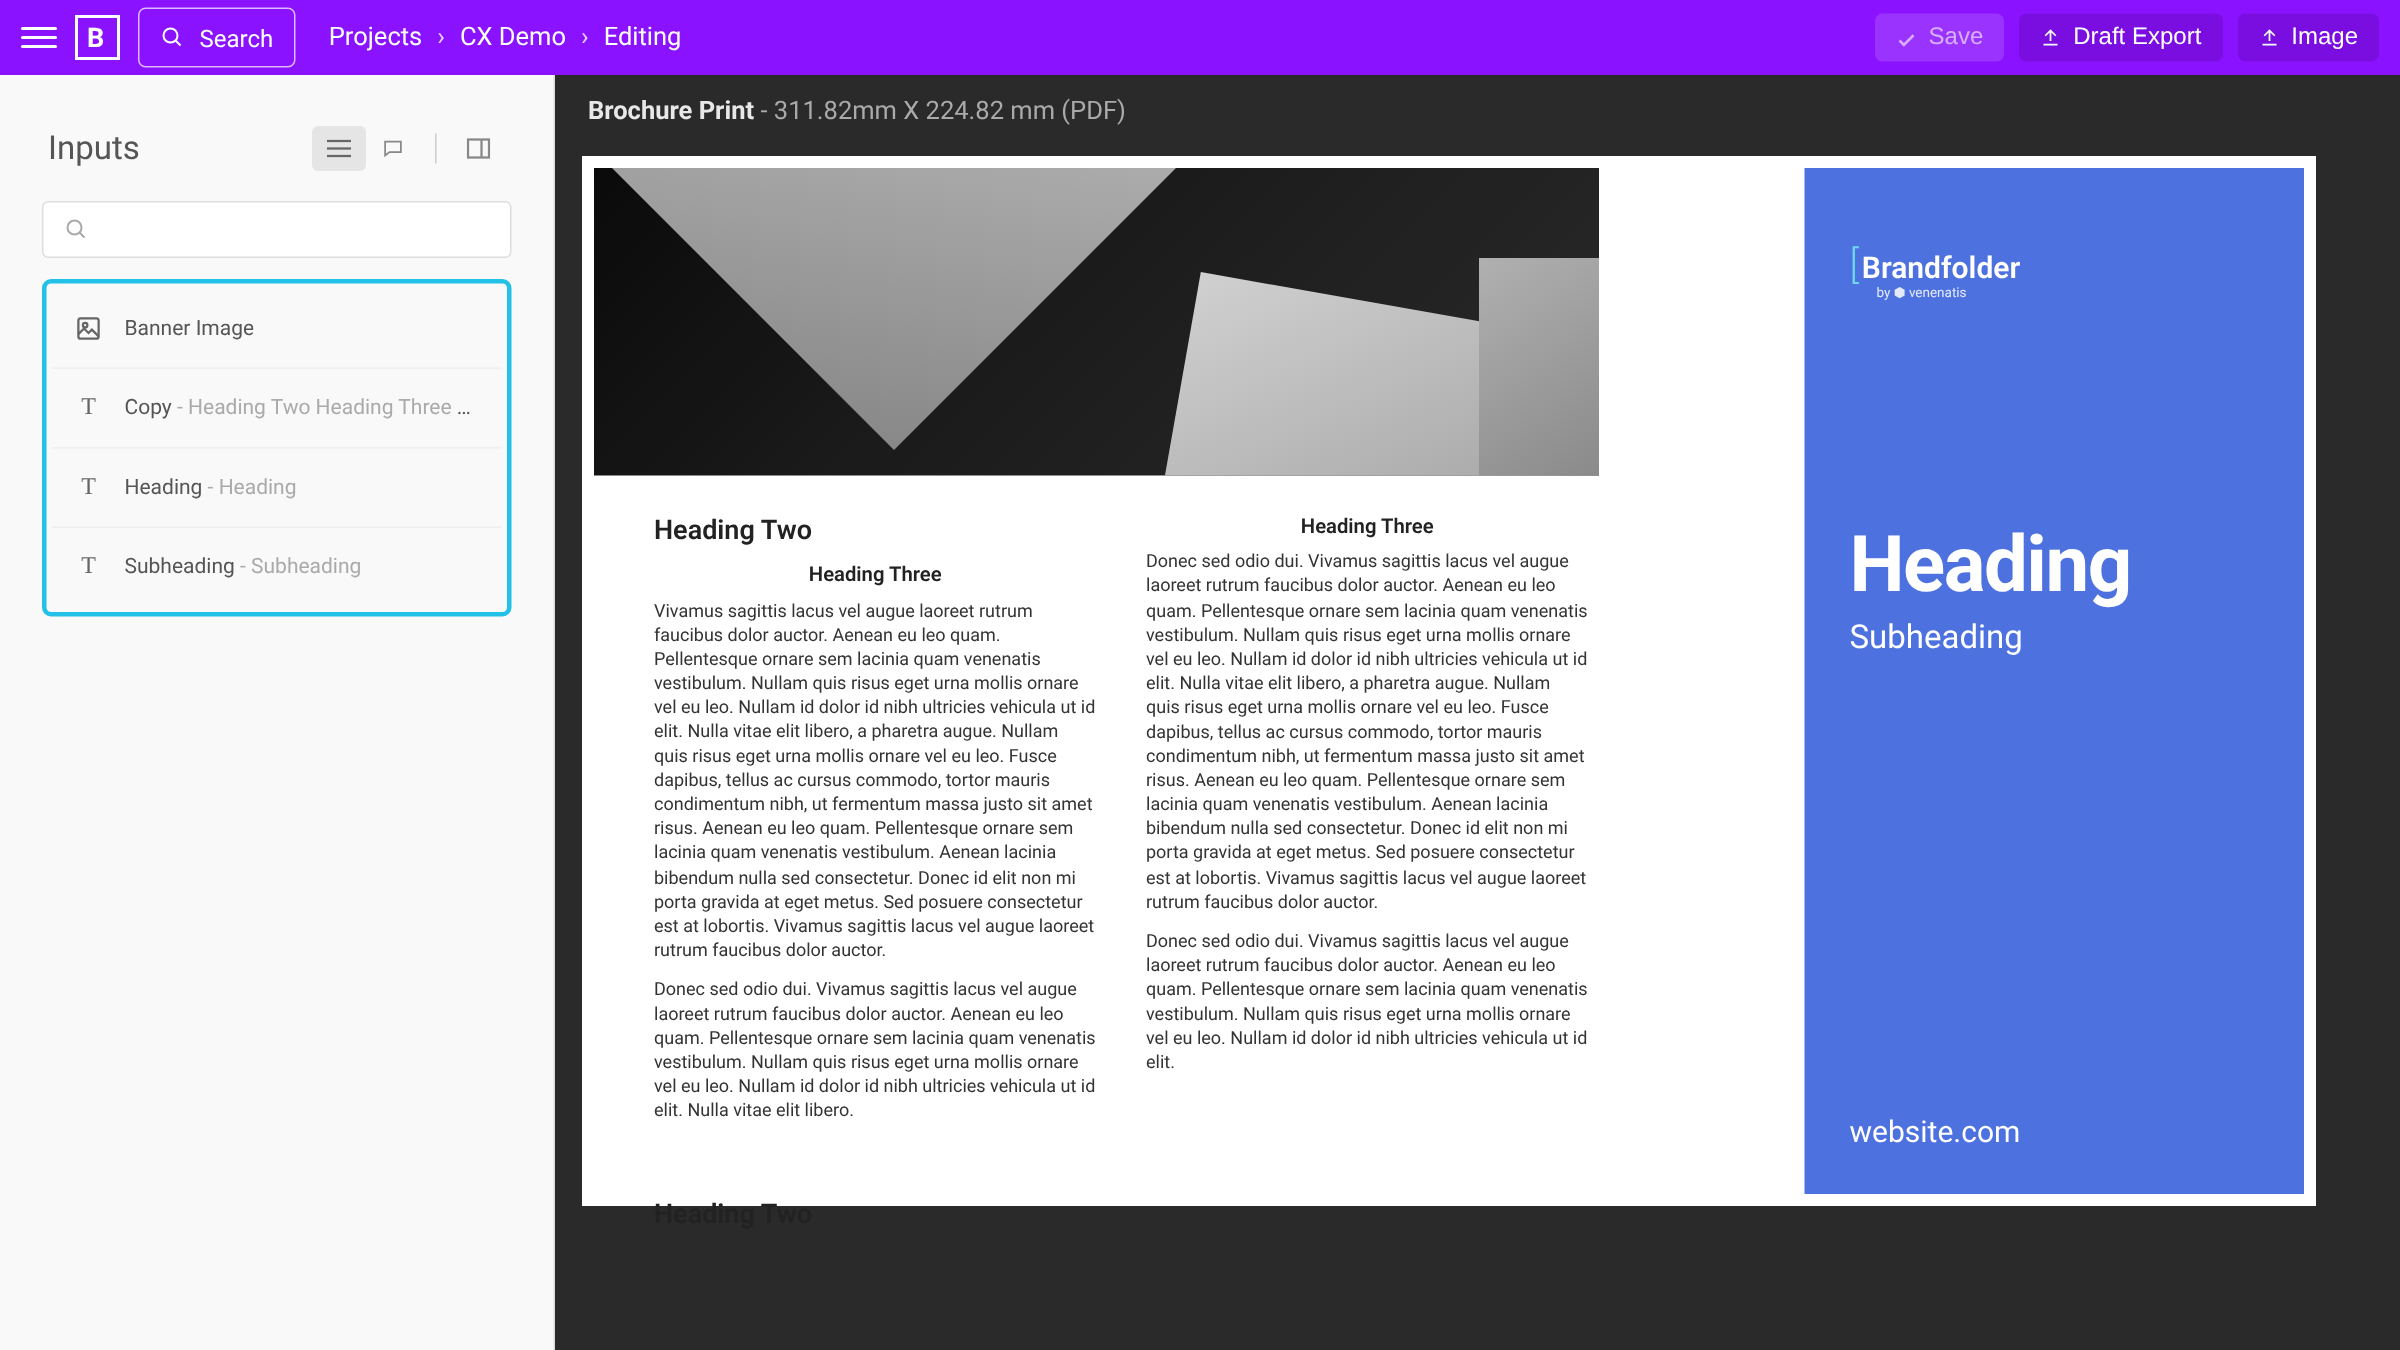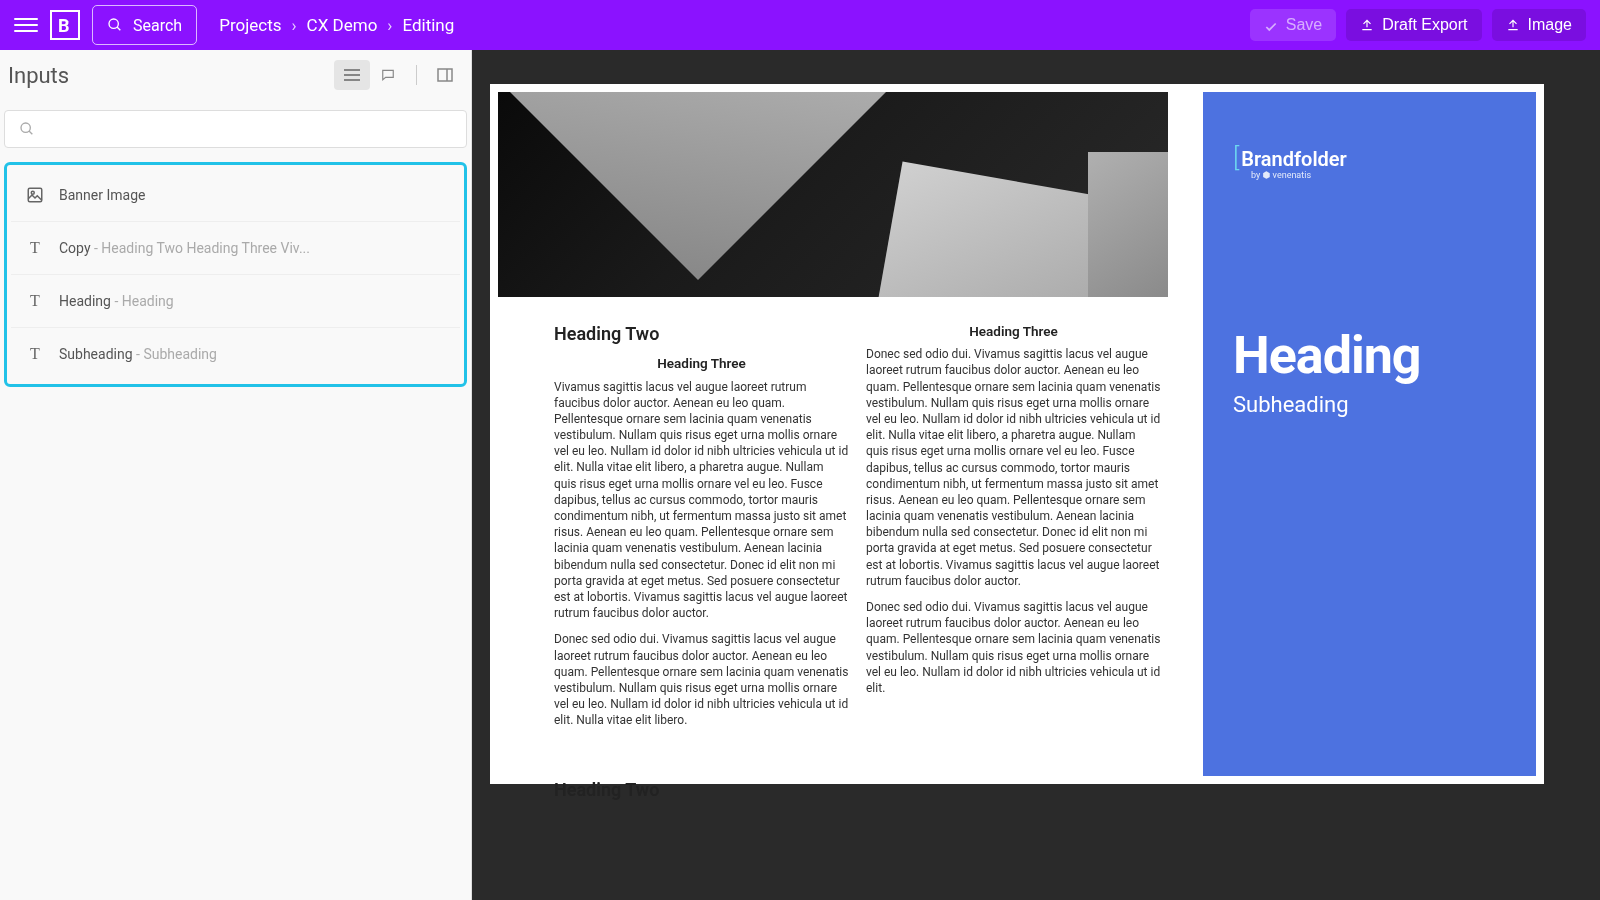--- a/index.html
+++ b/index.html
@@ -13,21 +13,21 @@
     .search-box svg { width: 16px; height: 16px; }
     .breadcrumb { display: flex; align-items: center; gap: 10px; font-size: 17px; margin-left: 10px; }
     .breadcrumb .sep { opacity: 0.8; }
     .topbar-right { margin-left: auto; display: flex; gap: 10px; }
     .btn { display: flex; align-items: center; gap: 8px; padding: 7px 14px; border-radius: 5px; font-size: 16px; cursor: pointer; border: none; }
     .btn-save { background: rgba(255,255,255,0.14); color: rgba(255,255,255,0.6); align-items: flex-end; }
     .btn-purple { background: #7a0ee0; color: white; }
     
     .main { display: flex; height: calc(900px - 50px); }
     
-    .sidebar { width: 472px; background: #f9f9f9; padding: 4px; border-right: 1px solid #ddd; }
+    .sidebar { width: 370px; background: #f9f9f9; padding: 28px; border-right: 1px solid #ddd; }
     .sidebar-head { display: flex; align-items: center; justify-content: space-between; margin-bottom: 14px; padding: 6px 4px; }
     .sidebar-title { font-size: 22px; color: #555; font-weight: 400; }
     .view-toggles { display: flex; align-items: center; gap: 0; }
     .view-toggle { width: 36px; height: 30px; display: flex; align-items: center; justify-content: center; color: #888; cursor: pointer; }
     .view-toggle.active { background: #e5e5e5; border-radius: 4px; }
     .divider-v { width: 1px; height: 20px; background: #ccc; margin: 0 10px; }
     
     .search-inputs { border: 1px solid #ddd; border-radius: 4px; padding: 10px 14px; display: flex; align-items: center; gap: 10px; margin-bottom: 14px; background: white; }
     .search-inputs input { border: none; outline: none; font-size: 17px; color: #888; width: 100%; background: transparent; }
     
@@ -46,21 +46,21 @@
     .doc-btn { background: #4a4a4a; color: #ddd; border: none; border-radius: 4px; padding: 6px 12px; font-size: 15px; display: flex; align-items: center; gap: 7px; cursor: pointer; }
     
     .page-wrap { background: white; margin: 10px 56px 0 18px; height: 700px; position: relative; display: flex; padding: 8px; }
     .page-inner { display: flex; width: 100%; position: relative; }
     .banner { position: absolute; left: 0; top: 0; width: 670px; height: 205px; background: linear-gradient(135deg, #0a0a0a 0%, #1a1a1a 40%, #2a2a2a 100%); overflow: hidden; }
     .cube1 { position: absolute; width: 280px; height: 280px; background: linear-gradient(145deg, #c8c8c8, #888); transform: rotate(45deg); left: 60px; top: -150px; }
     .cube2 { position: absolute; width: 260px; height: 260px; background: linear-gradient(145deg, #d0d0d0, #909090); transform: rotate(10deg); left: 380px; top: 90px; }
     .cube3 { position: absolute; width: 200px; height: 200px; background: linear-gradient(145deg, #b0b0b0, #707070); left: 590px; top: 60px; }
     
     .col { position: absolute; top: 230px; width: 295px; font-size: 12px; color: #333; line-height: 1.35; }
-    .col1 { left: 56px; }
+    .col1 { left: 40px; }
     .col2 { left: 368px; }
     .col h2 { font-size: 18px; font-weight: 600; margin-bottom: 8px; color: #222; }
     .col h3 { font-size: 13.5px; font-weight: 600; margin-bottom: 6px; color: #222; text-align: center; }
     .col p { margin-bottom: 10px; }
     .col1 .bottom-h2 { margin-top: 50px; }
     
     .blue-panel { position: absolute; right: 0; top: 0; bottom: 0; width: 333px; background: #4d72e0; color: white; padding: 50px 30px 30px; display: flex; flex-direction: column; }
     .bf-logo { display: flex; align-items: baseline; gap: 2px; font-size: 20px; font-weight: 600; }
     .bf-logo .bracket { color: #6dd8f0; font-size: 26px; font-weight: 300; }
     .bf-sub { font-size: 9px; opacity: 0.85; margin-left: 18px; margin-top: -2px; }
@@ -176,20 +176,23 @@
         <div class="input-icon">
             <span style="font-family:serif;font-size:16px">T</span>
           </div>
         <div class="input-label"><span>Subheading</span> <span class="input-preview">- </span><span class="input-preview">Subheading</span></div>
       </div>
     </div>
   </div>
 
   <div class="canvas-area">
     <div class="doc-header">
+      <div class="doc-title">
+        <b>Brochure Print</b><span class="doc-meta"> - 311.82mm X 224.82 mm (PDF)</span>
+      </div>
     </div>
 
     <div class="page-wrap">
       <div class="page-inner">
         <div class="banner">
           <div class="cube1"></div>
             <div class="cube2"></div>
             <div class="cube3"></div>
         </div>
         <div class="col col1">
@@ -209,17 +212,18 @@
             <div class="bf-logo">
                 <span class="bracket">[</span>
                 <span>Brandfolder</span>
               </div>
             <div class="bf-sub">by ⬢ venenatis</div>
           </div>
           <div class="hero">
             <div class="hero-h">Heading</div>
             <div class="hero-s">Subheading</div>
           </div>
+          <div class="website">website.com</div>
         </div>
       </div>
     </div>
   </div>
 </div>
 
 </body></html>

